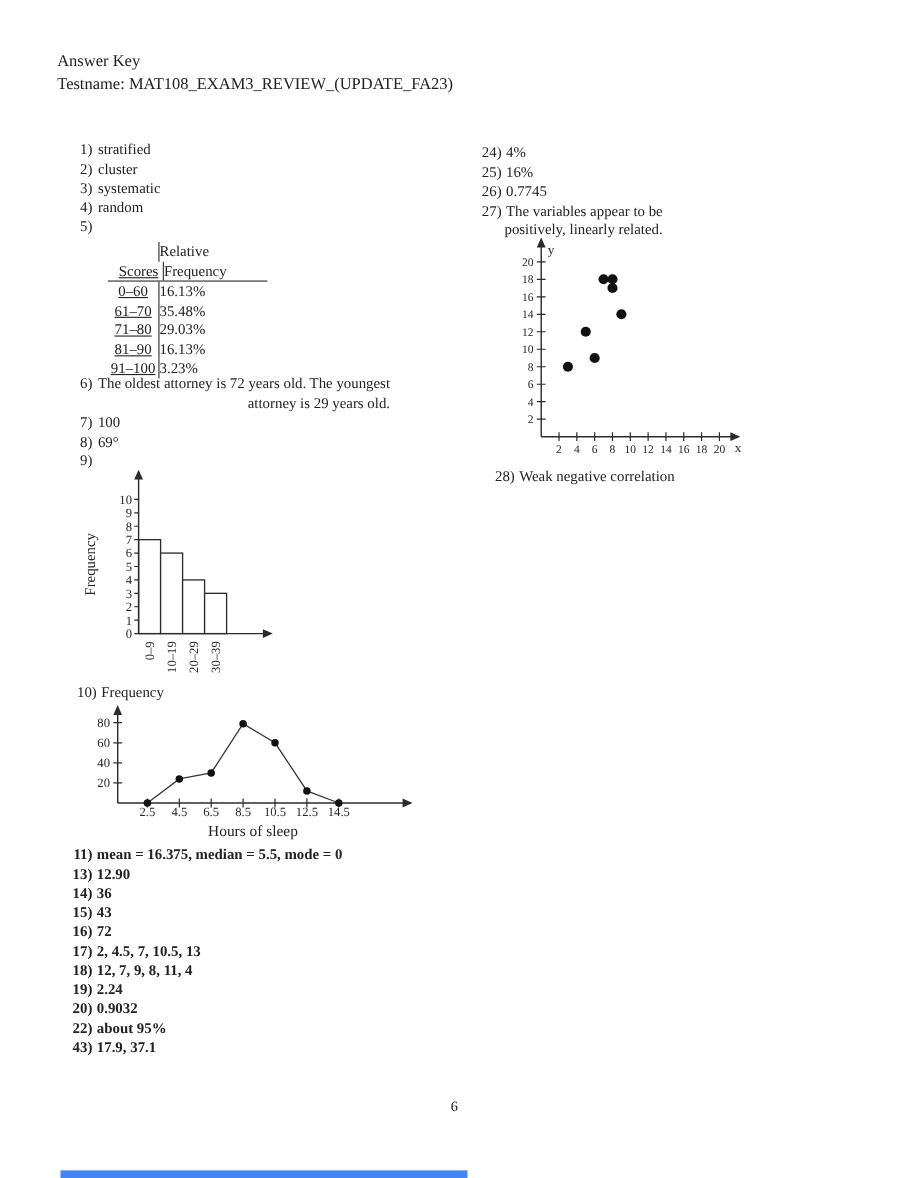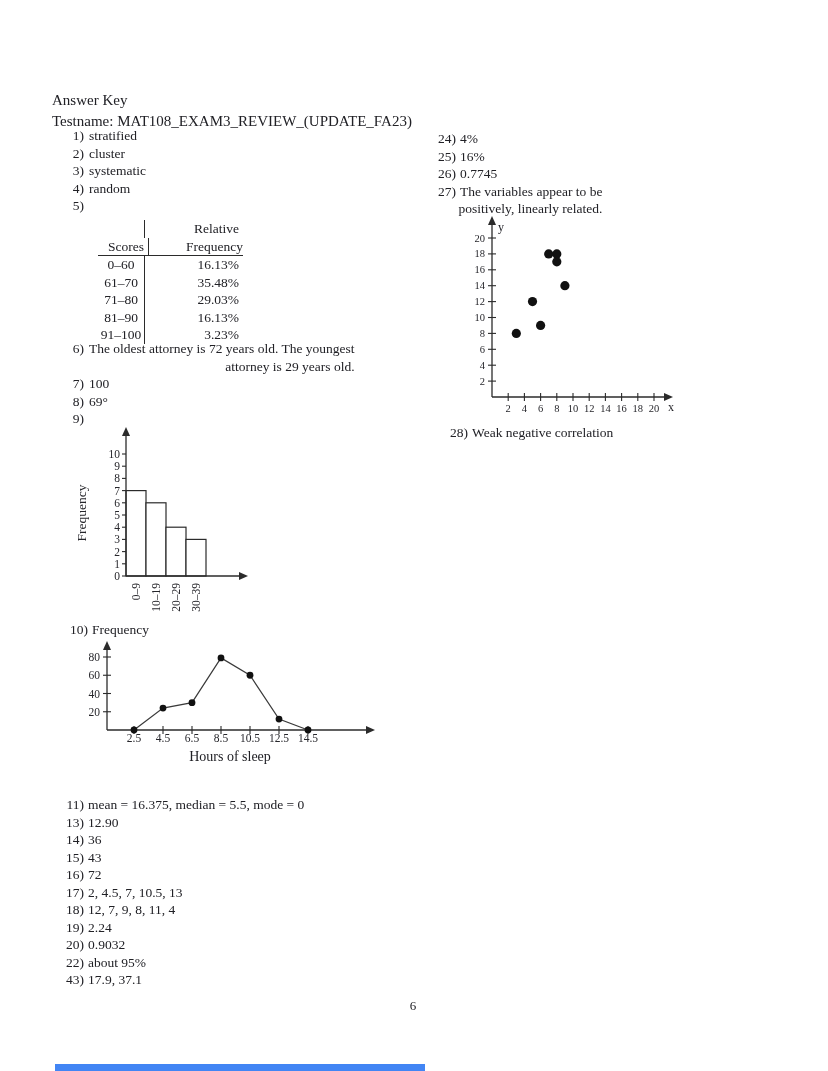--- a/index.html
+++ b/index.html
@@ -1,40 +1,40 @@
 <!DOCTYPE html>
 <html><head>
 <meta charset="utf-8">
 <style>
   html,body { margin:0; padding:0; background:#ffffff; }
   .page {
     position:relative; width:828px; height:1071px; background:#ffffff;
     font-family:"Liberation Serif","DejaVu Serif",serif; color:#212126;
     overflow:hidden;
   }
-  .hdr { position:absolute; left:52px; top:46px; font-size:15px; line-height:20.5px;margin-top:44px; }
+  .hdr { position:absolute; left:52px; top:46px; font-size:15px; line-height:20.5px; }
   .ansblock { position:absolute; font-size:13.5px; }
   .ansline { display:flex; line-height:17.5px; white-space:nowrap; }
   .num { width:26px; text-align:right; margin-right:4px; flex:none; }
   .numA { width:22px; text-align:right; margin-right:5px; flex:none; }
   .cont { line-height:17.5px; white-space:nowrap;text-align:right; }
   .colA { left:62px; top:127px; }
   .colB { left:62px; top:340px; }
   .colB .cont { padding-left:27px; }
-  .colC { left:58px; top:796px; }
+  .colC { left:58px; top:768px;font-weight:bold; }
   .colD { left:430px; top:130px; }
   .colD .cont { padding-left:22px; }
   .colE { left:442px; top:424px; }
   .q10line { left:62px; top:621px; }
 
   .rftable { position:absolute; left:98px; top:220px; font-size:13.5px; }
   .rfrow { display:flex; height:17.5px; line-height:17.5px; }
-  .c1 { width:46px; text-align:center; border-right:1.3px solid #2b2b2b; flex:none; }
+  .c1 { width:46px; text-align:center; border-right:1.3px solid #2b2b2b; flex:none;text-decoration:underline; }
   .c1r { text-align:right; padding-right:4px; }
-  .c2 { width:94px; text-align:right; flex:none; }
+  .c2 { width:94px; text-align:left; flex:none; }
   .rfhead2 { border-bottom:1.3px solid #2b2b2b; }
 
   .chart { position:absolute; }
   #chart-q9  { left:73px;  top:425px; }
   #chart-q10 { left:80px;  top:638px; }
   #chart-q27 { left:470px; top:214px; }
   .xsleep { position:absolute; left:140px; top:749px; width:180px; text-align:center; font-size:14px; }
   .pagenum { position:absolute; left:398px; top:998px; width:30px; text-align:center; font-size:13px; }
   .bottombar { position:absolute; left:55px; top:1064px; width:370px; height:7px; }
   svg text { font-family:"Liberation Serif","DejaVu Serif",serif; }

